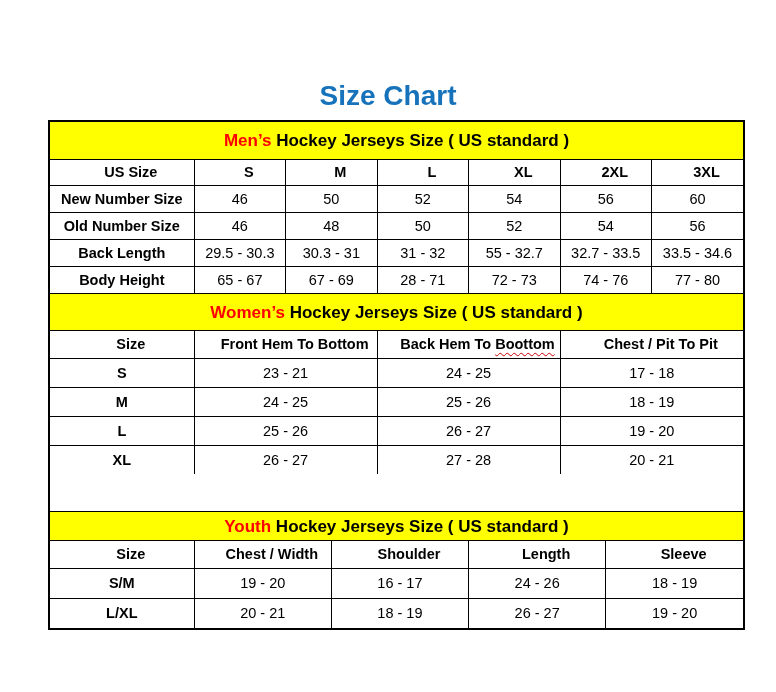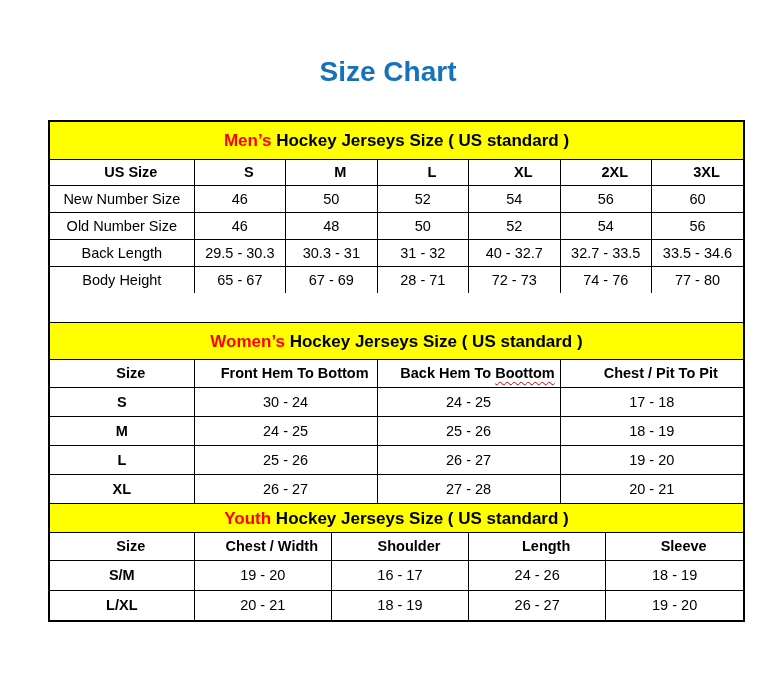--- a/index.html
+++ b/index.html
@@ -5,40 +5,40 @@
   * { margin:0; padding:0; box-sizing:border-box; }
   html,body { background:#ffffff; }
   body {
     position:relative;
     width:776px; height:692px;
     font-family:"Liberation Sans", sans-serif;
     color:#000;
     overflow:hidden;
   }
   .page-title {
-    position:absolute; top:56px; left:0; width:776px;
+    position:absolute; top:80px; left:0; width:776px;
     text-align:center;
     font-size:28px; font-weight:bold;
     color:#1572BB;
     letter-spacing:0px;
   }
   .chart-wrap {
     position:absolute; left:48px; top:120px; width:697px;
     border:2.5px solid #000;
     background:#fff;
   }
   .banner {
     background:#FFFF00;
     border-bottom:1.5px solid #000;
     text-align:center;
     font-weight:bold;
     font-size:17px;
   }
   .banner.tall { height:38px; line-height:38px; }
-  .banner.short { height:30px; line-height:30px; }
+  .banner.short { height:30px; line-height:30px;margin-top:37px; }
   .banner .red-word { color:#FF0000; }
   table {
     width:100%;
     border-collapse:collapse;
     table-layout:fixed;
   }
   td, th {
     border:1.5px solid #000;
     text-align:center;
     vertical-align:middle;
@@ -49,21 +49,21 @@
   }
   
   tr > *:first-child { border-left:none; }
   tr > *:last-child { border-right:none; }
   tr:first-child > * { border-top:none;padding-left:20px; }
   tr:last-child > * { border-bottom:none; }
 
   th { font-weight:bold; }
   .mens-table tr.head th { height:25px; }
   .mens-table tr.data td { height:27px; }
-  .mens-table td.row-label { font-weight:normal; }
+  .mens-table td.row-label { font-weight:bold; }
   .womens-table tr.head th { height:27px; }
   .womens-table tr.data td { height:29px; }
   .youth-table tr.head th { height:27px; }
   .youth-table tr.data td { height:30px; }
   td.size-label { font-weight:bold; }
   .misspell {
     text-decoration:underline;
     text-decoration-style:wavy;
     text-decoration-color:#CC0000;
     text-decoration-thickness:1px;
@@ -116,56 +116,56 @@
       <td>50</td>
       <td>52</td>
       <td>54</td>
       <td>56</td>
     </tr>
     <tr class="data">
       <td class="row-label">Back Length</td>
       <td>29.5 - 30.3</td>
       <td>30.3 - 31</td>
       <td>31 - 32</td>
-      <td>40 - 32.7</td>
+      <td>55 - 32.7</td>
       <td>32.7 - 33.5</td>
       <td>33.5 - 34.6</td>
     </tr>
     <tr class="data">
       <td class="row-label">Body Height</td>
       <td>65 - 67</td>
       <td>67 - 69</td>
       <td>28 - 71</td>
       <td>72 - 73</td>
       <td>74 - 76</td>
       <td>77 - 80</td>
     </tr>
   </tbody>
     </table>
 
-  <div class="banner tall" style="border-top:1.5px solid #000;margin-top:29px;">
+  <div class="banner tall" style="border-top:1.5px solid #000;">
     <span class="red-word">Women’s</span><span> Hockey Jerseys Size ( US standard )</span>
   </div>
   <table class="womens-table">
     <colgroup>
       <col style="width:20.8%">
         <col style="width:26.4%">
         <col style="width:26.4%">
         <col style="width:26.4%">
     </colgroup>
     <tbody>
         <tr class="head">
       <th>Size</th>
       <th>Front Hem To Bottom</th>
       <th><span>Back Hem To </span><span class="misspell">Boottom</span></th>
       <th>Chest / Pit To Pit</th>
     </tr>
     <tr class="data">
       <td class="size-label">S</td>
-      <td>30 - 24</td>
+      <td>23 - 21</td>
       <td>24 - 25</td>
       <td>17 - 18</td>
     </tr>
     <tr class="data">
       <td class="size-label">M</td>
       <td>24 - 25</td>
       <td>25 - 26</td>
       <td>18 - 19</td>
     </tr>
     <tr class="data">

